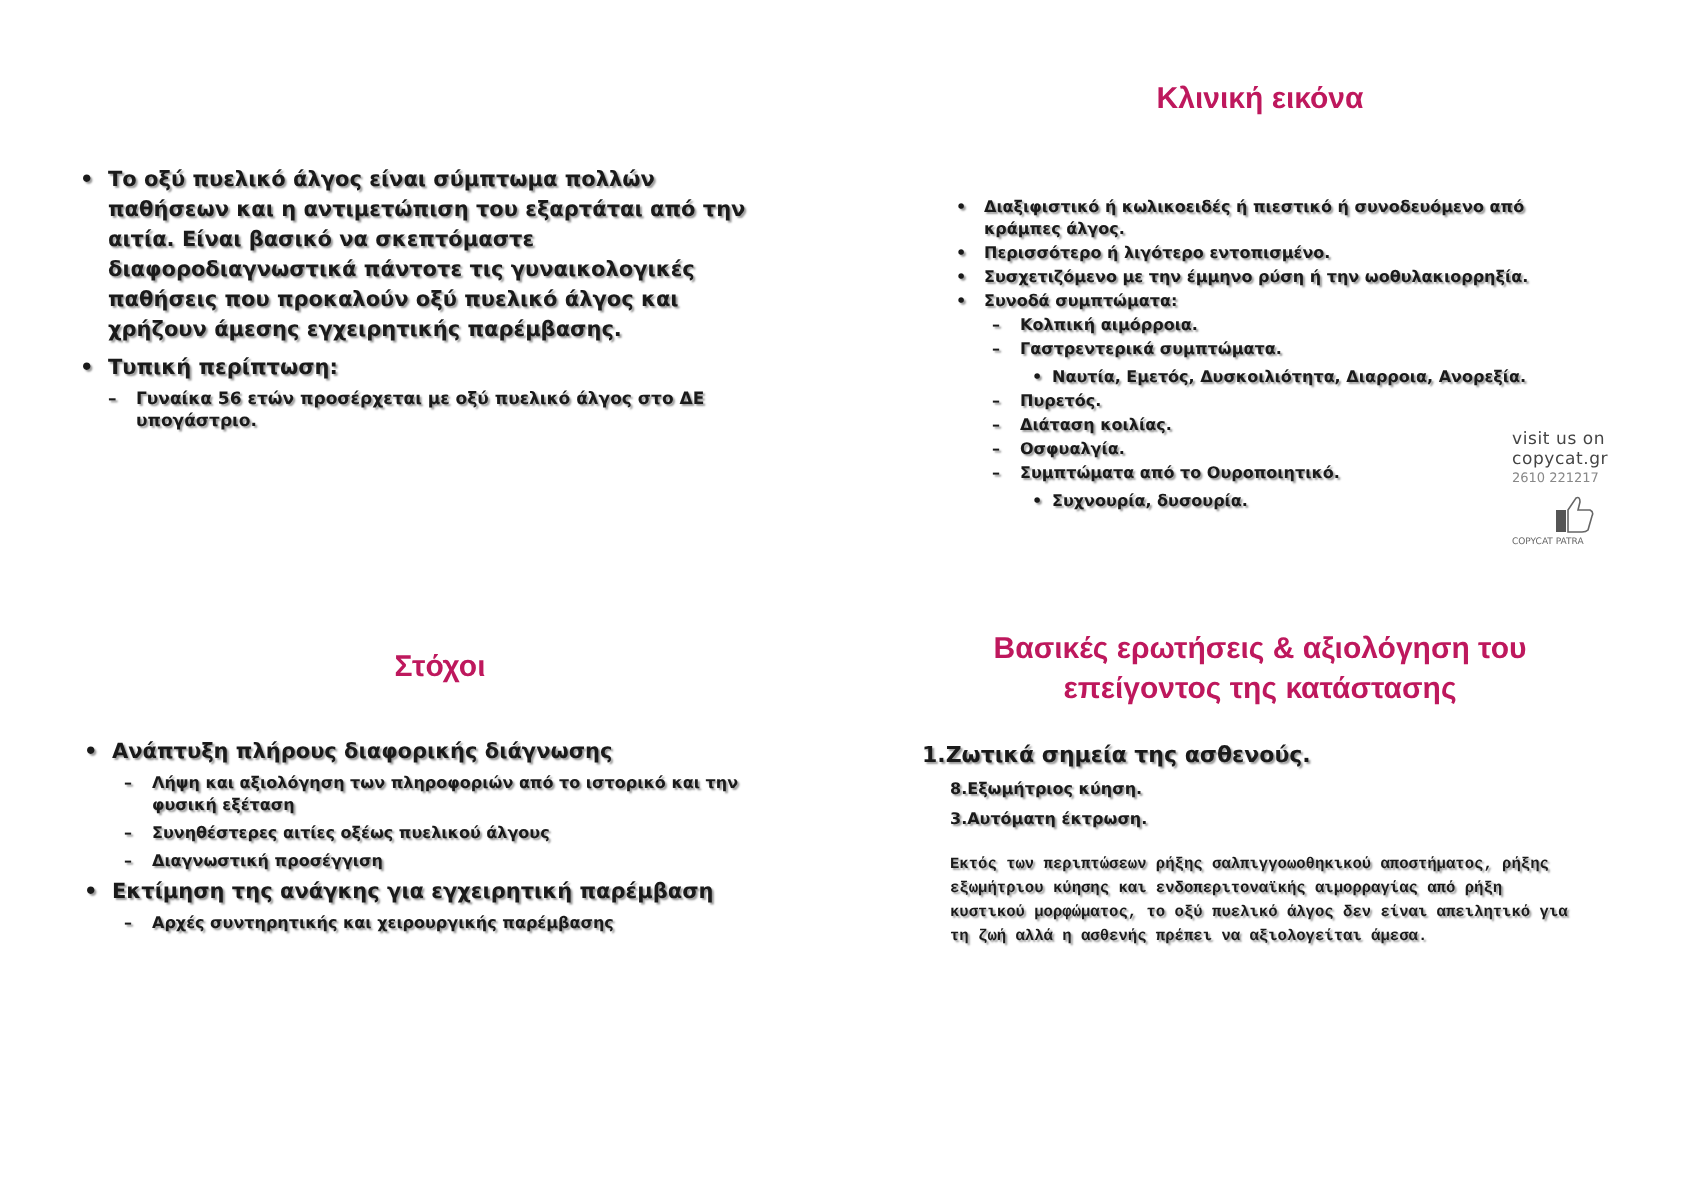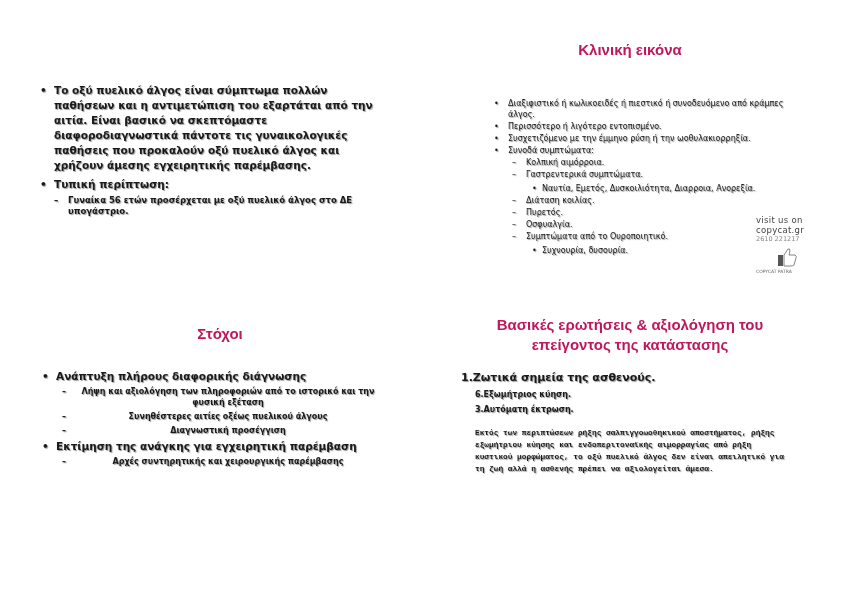--- a/index.html
+++ b/index.html
@@ -16,37 +16,37 @@
   .l2 > li::before { content: "–"; position: absolute; left: 0; top: 0; }
   .l3 > li { position: relative; padding-left: 10px; margin-top: 3px; }
   .l3 > li::before { content: "•"; position: absolute; left: 0; top: 0; }
 
   
   #s1-body { left: 38px; top: 83px; width: 350px; font-size: 10.5px; line-height: 15px; font-weight: bold; }
   #s1-body .l2 { font-size: 8.5px; line-height: 11px; }
 
   
   #s2-title { left: 470px; top: 40px; width: 320px; font-size: 15px; }
-  #s2-body { left: 492px; top: 98px; width: 300px; font-size: 8px; line-height: 11px; font-weight: normal; }
+  #s2-body { left: 476px; top: 98px; width: 300px; font-size: 8px; line-height: 11px; font-weight: bold; }
   #s2-body .l1 > li { margin-bottom: 1px; }
   #s2-body .l2 { margin-left: 4px; }
   #s2-body .l2 > li { margin-top: 1px; }
   #s2-body .l3 { margin-left: 6px; }
 
   
   #watermark { left: 756px; top: 215px; width: 62px; text-align: left; color: #444; }
   #watermark .wm1 { font-size: 8.5px; line-height: 10px; letter-spacing: 0.3px; }
   #watermark .wm2 { font-size: 6.5px; color: #888; line-height: 9px; }
   #watermark .wm3 { font-size: 4.5px; color: #666; margin-top: 1px; }
   #thumb { width: 22px; height: 22px; margin: 2px auto 0; display: block; }
 
   
   #s3-title { left: 120px; top: 324px; width: 200px; font-size: 15px; }
   #s3-body { left: 40px; top: 369px; width: 340px; font-size: 10.5px; line-height: 14px; font-weight: bold; }
-  #s3-body .l2 { font-size: 8px; line-height: 11px; margin-left: 6px; text-align: center; }
+  #s3-body .l2 { font-size: 8px; line-height: 11px; margin-left: 6px; }
   #s3-body .l1 > li { margin-bottom: 3px; }
 
   
   #s4-title { left: 470px; top: 315px; width: 320px; font-size: 15px; }
   #s4-body { left: 461px; top: 369px; width: 330px; font-weight: bold; }
   .num1 { font-size: 11px; line-height: 18px; }
   .num2 { font-size: 8px; line-height: 15px; padding-left: 14px; }
   .para { font-size: 7.8px; line-height: 12px; margin: 10px 0 4px 14px; width: 315px; font-family: Liberation Mono, monospace; }
 </style>
 </head>
@@ -70,22 +70,22 @@
     <li>Περισσότερο ή λιγότερο εντοπισμένο.</li>
     <li>Συσχετιζόμενο με την έμμηνο ρύση ή την ωοθυλακιορρηξία.</li>
     <li><span>Συνοδά συμπτώματα:</span>
       <ul class="l2">
         <li>Κολπική αιμόρροια.</li>
         <li><span>Γαστρεντερικά συμπτώματα.</span>
           <ul class="l3">
               <li>Ναυτία, Εμετός, Δυσκοιλιότητα, Διαρροια, Ανορεξία.</li>
             </ul>
         </li>
+        <li>Πυρετός.</li>
         <li>Διάταση κοιλίας.</li>
-        <li>Πυρετός.</li>
         <li>Οσφυαλγία.</li>
         <li><span>Συμπτώματα από το Ουροποιητικό.</span>
           <ul class="l3">
               <li>Συχνουρία, δυσουρία.</li>
             </ul>
         </li>
       </ul>
     </li>
   </ul>
 </div>
@@ -115,16 +115,16 @@
       <ul class="l2">
         <li>Αρχές συντηρητικής και χειρουργικής παρέμβασης</li>
       </ul>
     </li>
   </ul>
 </div>
 
 <div class="title" id="s4-title">Βασικές ερωτήσεις &amp; αξιολόγηση του επείγοντος της κατάστασης</div>
 <div class="slide shadow" id="s4-body">
   <div class="num1">1.Ζωτικά σημεία της ασθενούς.</div>
-  <div class="num2">6.Εξωμήτριος κύηση.</div>
+  <div class="num2">8.Εξωμήτριος κύηση.</div>
   <div class="num2">3.Αυτόματη έκτρωση.</div>
   <div class="para">Εκτός των περιπτώσεων ρήξης σαλπιγγοωοθηκικού αποστήματος, ρήξης εξωμήτριου κύησης και ενδοπεριτοναϊκής αιμορραγίας από ρήξη κυστικού μορφώματος, το οξύ πυελικό άλγος δεν είναι απειλητικό για τη ζωή αλλά η ασθενής πρέπει να αξιολογείται άμεσα.</div>
 </div>
 
 </body></html>

